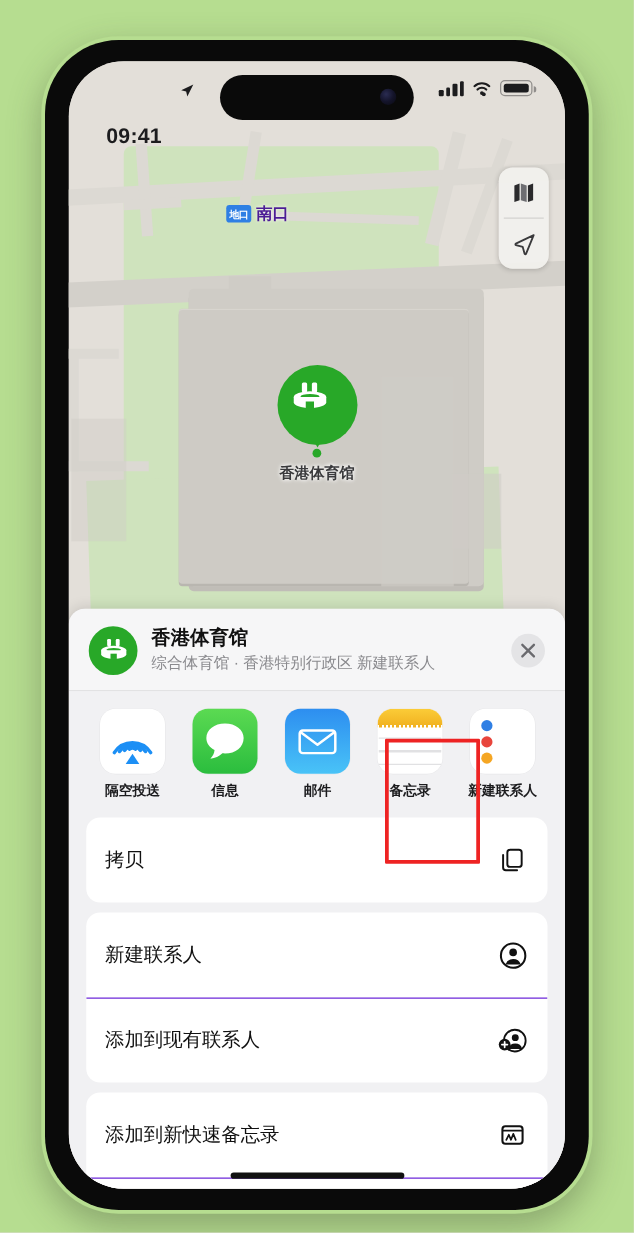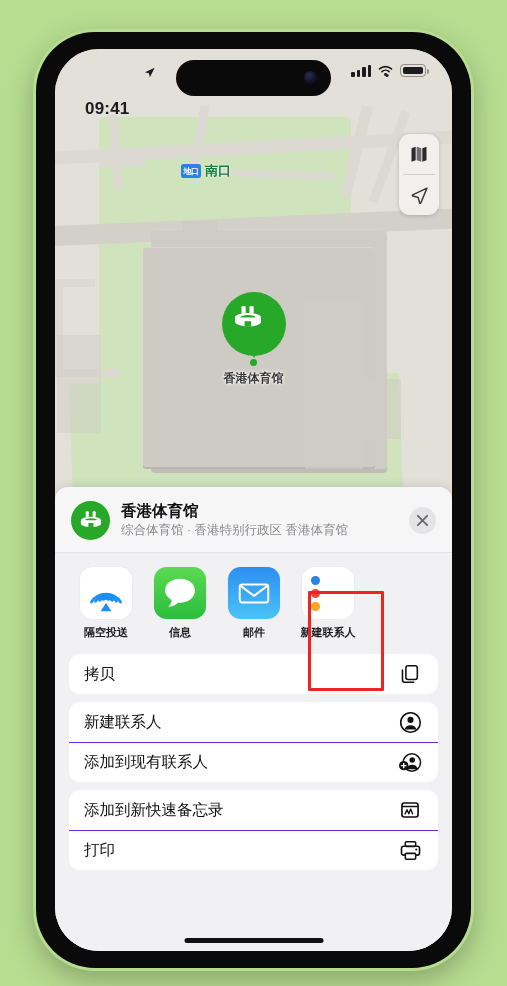--- a/index.html
+++ b/index.html
@@ -110,21 +110,21 @@
     position: absolute; left: 126px; top: 113px;
     display: flex; align-items: center; gap: 4px; z-index: 12;
   }
   #transit-badge {
     background: #2f7fe4; color: #fff;
     font-size: 8px; font-weight: bold;
     padding: 1.5px 2.5px; border-radius: 2.5px;
     letter-spacing: -.5px;
   }
   #transit-name {
-    font-size: 13px; color: #15803d; font-weight: bold;
+    font-size: 13px; color: #4c1d95; font-weight: bold;
     text-shadow: 0 0 3px rgba(255,255,255,.9);
   }
 
   #map-controls {
     position: absolute; right: 13px; top: 85px;
     width: 40px; border-radius: 11px;
     background: rgba(242,241,238,.93);
     box-shadow: 0 1px 4px rgba(0,0,0,.18);
     z-index: 14; overflow: hidden;
   }
@@ -250,21 +250,21 @@
   }
 
   
   #action-list { padding: 6px 14px 0 14px; }
   .action-group {
     background: #fff; border-radius: 11px; overflow: hidden;
     margin-bottom: 8px;
   }
   .action-row {
     display: flex; align-items: center; justify-content: space-between;
-    padding: 0 15px; height: 40px;
+    padding: 0 15px; height: 68px;
   }
   .action-row + .action-row { border-top: 1px solid #6d28d9; }
   .action-label { font-size: 15.5px; color: #111; }
   .action-icon { width: 26px; height: 26px; display: flex; align-items: center; justify-content: center; }
 
   #home-indicator {
     position: absolute; left: 50%; bottom: 8px;
     transform: translateX(-50%);
     width: 139px; height: 5px; border-radius: 3px;
     background: #111; z-index: 70;
@@ -382,21 +382,21 @@
             <rect x="9.5" y="3" width="3.8" height="7" rx="1.1" fill="#fff"></rect>
             <rect x="18" y="3" width="3.8" height="7" rx="1.1" fill="#fff"></rect>
             <ellipse cx="16" cy="14" rx="12.4" ry="4.3" fill="#fff"></ellipse>
             <ellipse cx="16" cy="13.6" rx="7.2" ry="1.9" fill="#28a828"></ellipse>
             <path d="M3.6 14 v4 c0 2.5 5.6 4.4 12.4 4.4 s12.4-1.9 12.4-4.4 v-4 Z" fill="#fff"></path>
             <rect x="12.8" y="17.4" width="6.2" height="5.2" fill="#28a828"></rect>
           </svg>
         </div>
         <div id="place-text">
           <div id="place-title">香港体育馆</div>
-          <div id="place-subtitle">综合体育馆 · 香港特别行政区 香港体育馆</div>
+          <div id="place-subtitle">综合体育馆 · 香港特别行政区 新建联系人</div>
         </div>
         <div id="sheet-close">
           <svg width="13" height="13" viewBox="0 0 14 14">
             <path d="M2 2 L12 12 M12 2 L2 12" stroke="#6a6a6e" stroke-width="2" stroke-linecap="round"></path>
           </svg>
         </div>
       </div>
 
       <div id="app-row">
 
@@ -428,20 +428,33 @@
         <div class="app-cell">
           <div class="app-icon" id="icon-mail">
             <svg width="38" height="38" viewBox="0 0 40 40">
               <rect x="5" y="11" width="30" height="19" rx="2.6" fill="none" stroke="#fff" stroke-width="2.1"></rect>
               <path d="M5.6 12.2 L20 23 L34.4 12.2" fill="none" stroke="#fff" stroke-width="2.1" stroke-linejoin="round"></path>
             </svg>
           </div>
           <div class="app-label">邮件</div>
         </div>
 
+        <div class="app-cell">
+          <div class="app-icon" id="icon-notes">
+            <div id="notes-top">
+              <div id="notes-perf"></div>
+            </div>
+            <div id="notes-body">
+              <div class="notes-line" style="margin-bottom:9px;"></div>
+              <div class="notes-line" style="margin-bottom:9px;"></div>
+              <div class="notes-line"></div>
+            </div>
+          </div>
+          <div class="app-label">备忘录</div>
+        </div>
 
         <div class="app-cell">
           <div class="app-icon" id="icon-reminders">
             <div class="rem-dot" style="background:#2f7fe4;"></div>
             <div class="rem-dot" style="background:#e8453c;"></div>
             <div class="rem-dot" style="background:#f5a623;"></div>
           </div>
           <div class="app-label">新建联系人</div>
         </div>
       </div>

